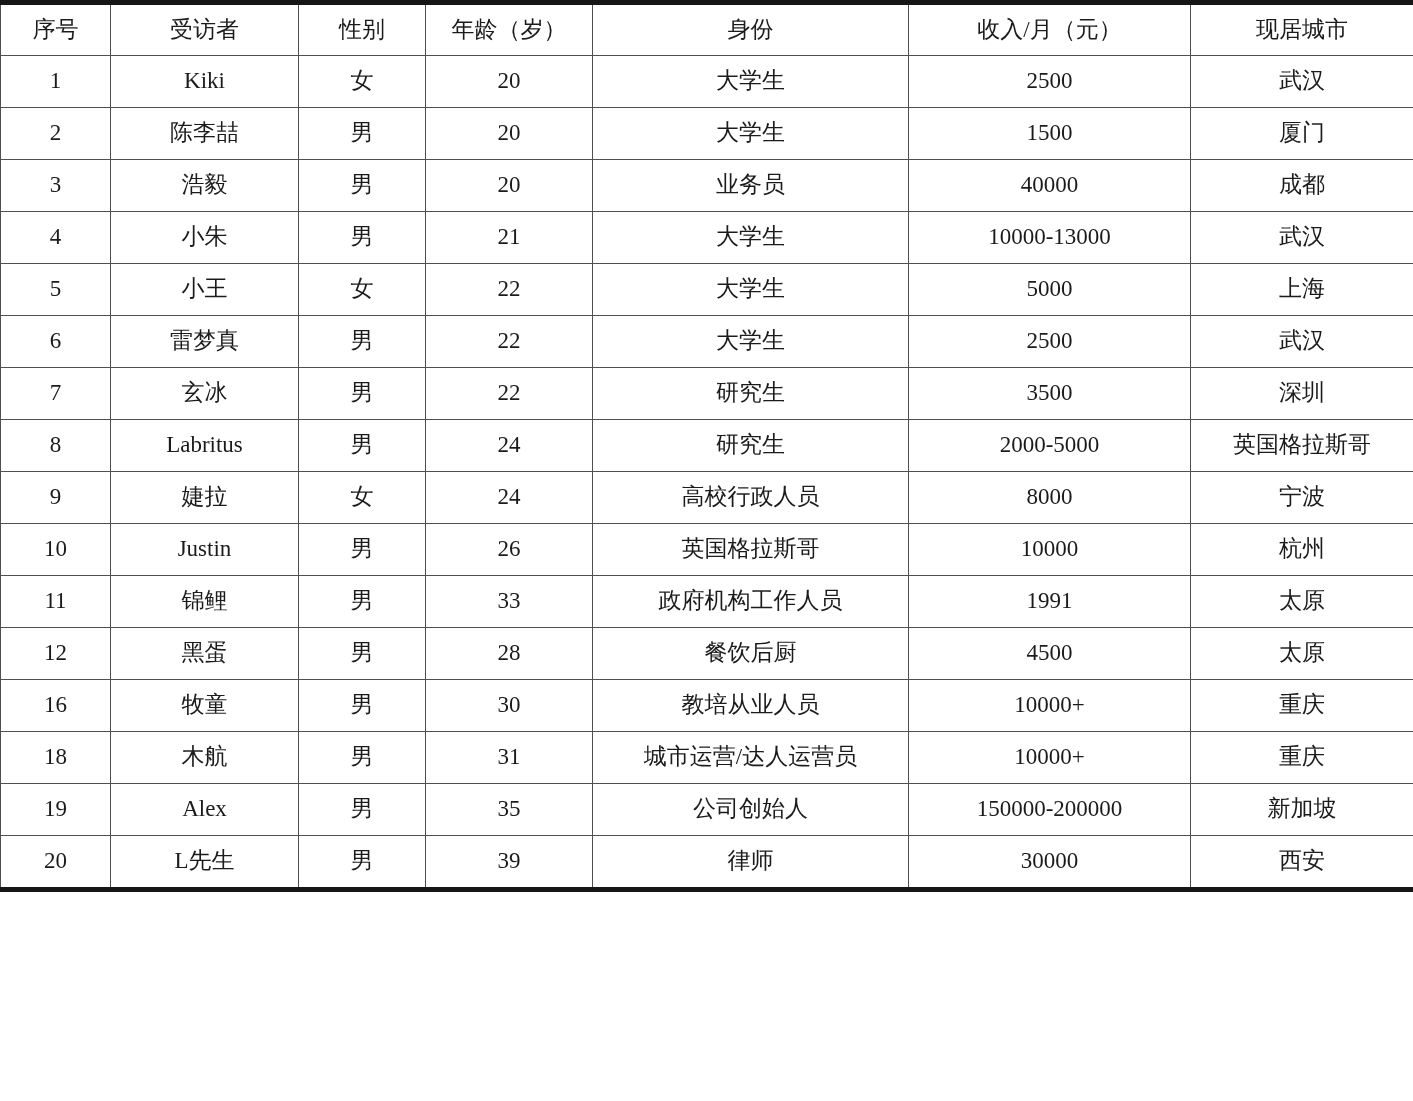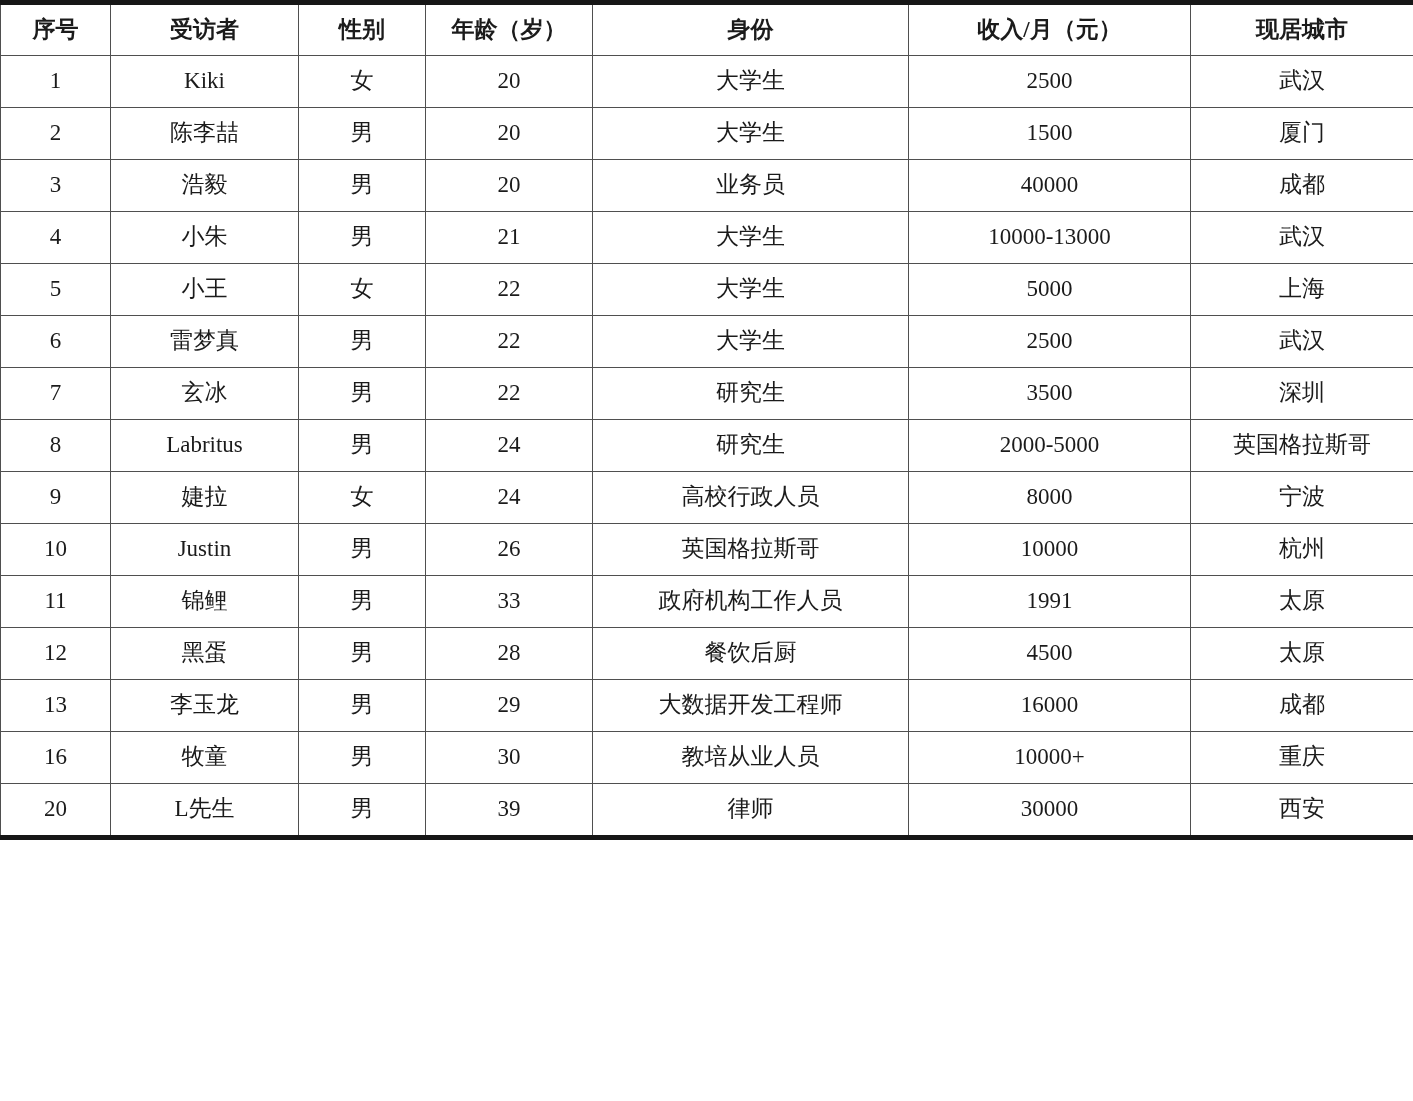--- a/index.html
+++ b/index.html
@@ -30,21 +30,21 @@
     vertical-align: middle;
     font-size: 23px;
     line-height: 1.15;
     height: 51px;
     padding: 0 4px;
     overflow: hidden;
     white-space: nowrap;
     background: #ffffff;
   }
   table.respondents th {
-    font-weight: bold;
+    font-weight: normal;
     height: 50px;
   }
   
   table.respondents tr > *:first-child { border-left: 1px solid #4f4f4f; }
   table.respondents tr > *:last-child  { border-right: 1px solid #4f4f4f; }
 </style>
 </head>
 <body>
 
 <div class="page">
@@ -172,36 +172,45 @@
         <tr>
           <td>12</td>
           <td>黑蛋</td>
           <td>男</td>
           <td>28</td>
           <td>餐饮后厨</td>
           <td>4500</td>
           <td>太原</td>
         </tr>
         <tr>
-          <td>13</td>
-          <td>李玉龙</td>
-          <td>男</td>
-          <td>29</td>
-          <td>大数据开发工程师</td>
-          <td>16000</td>
-          <td>成都</td>
-        </tr>
-        <tr>
           <td>16</td>
           <td>牧童</td>
           <td>男</td>
           <td>30</td>
           <td>教培从业人员</td>
           <td>10000+</td>
           <td>重庆</td>
+        </tr>
+        <tr>
+          <td>18</td>
+          <td>木航</td>
+          <td>男</td>
+          <td>31</td>
+          <td>城市运营/达人运营员</td>
+          <td>10000+</td>
+          <td>重庆</td>
+        </tr>
+        <tr>
+          <td>19</td>
+          <td>Alex</td>
+          <td>男</td>
+          <td>35</td>
+          <td>公司创始人</td>
+          <td>150000-200000</td>
+          <td>新加坡</td>
         </tr>
         <tr>
           <td>20</td>
           <td>L先生</td>
           <td>男</td>
           <td>39</td>
           <td>律师</td>
           <td>30000</td>
           <td>西安</td>
         </tr>

